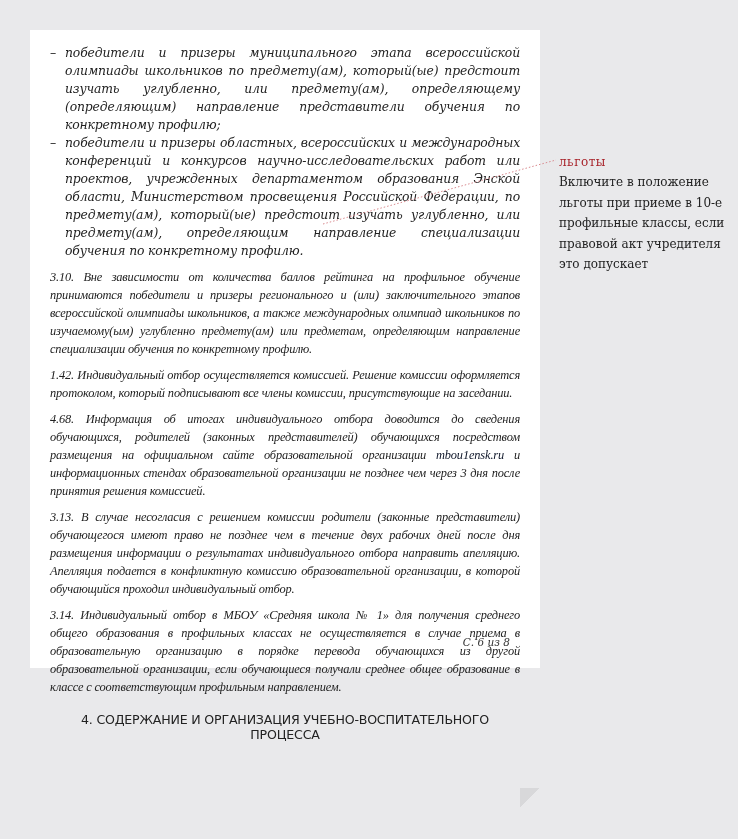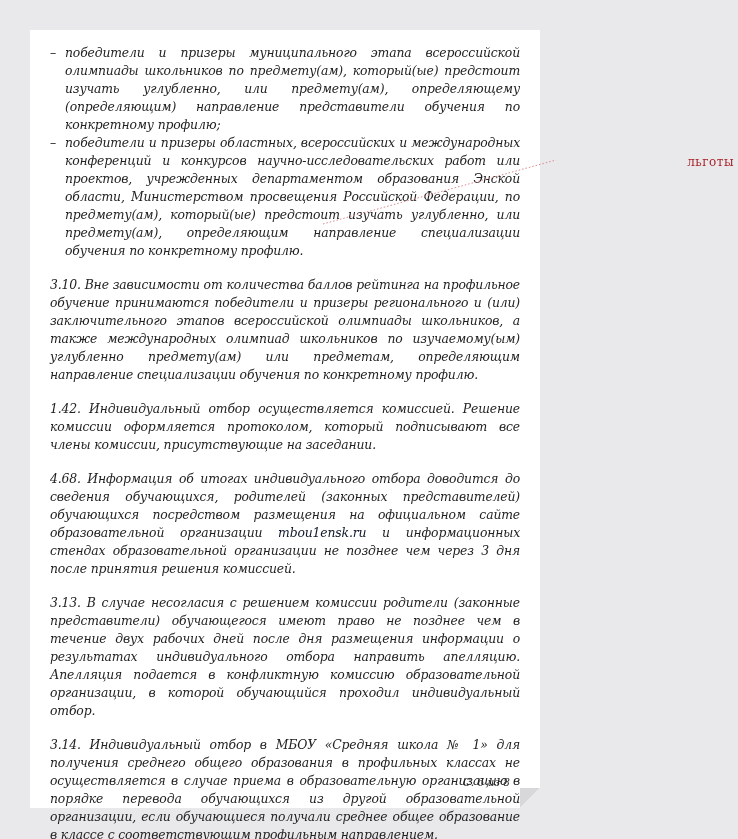--- a/index.html
+++ b/index.html
@@ -6,21 +6,21 @@
   body {
     width: 738px; height: 839px;
     background: #e9e9eb;
     position: relative;
     overflow: hidden;
     font-family: "DejaVu Serif", serif;
   }
   .page {
     position: absolute;
     left: 30px; top: 30px;
-    width: 510px; height: 778px;
+    width: 510px; height: 638px;
     background: #ffffff;
   }
   .fold {
     position: absolute;
     left: 520px; top: 788px;
     width: 20px; height: 20px;
     background: linear-gradient(135deg, #d8d8da 0%, #d8d8da 50%, #e9e9eb 50%, #e9e9eb 100%);
   }
   .content {
     position: absolute;
@@ -37,21 +37,21 @@
     letter-spacing: -0.15px;
   }
   .bullet {
     position: relative;
     padding-left: 15px;
   }
   .bullet .dash {
     position: absolute; left: 0; top: 0;
     font-style: normal;
   }
-  .para { margin-top: 16px; }
+  .para { margin-top: 8px; font-family: Liberation Serif, serif; }
   .link { color: #0f172a; }
   .sec-title {
     font-family: "DejaVu Sans", sans-serif;
     font-size: 12.6px;
     text-align: center;
     margin-top: 16px;
     margin-bottom: 12px;
     letter-spacing: -0.2px;
   }
   .pagenum {
@@ -67,21 +67,20 @@
     left: 559px; top: 152px;
     width: 175px;
   }
   .side-title {
     font-family: "DejaVu Serif", serif;
     font-size: 12px;
     color: #a8232a;
     letter-spacing: 0.5px;
     text-transform: lowercase;
     line-height: 20px;
-    text-align: right;
   }
   .side-text {
     font-family: "DejaVu Serif", serif;
     font-size: 12px;
     line-height: 20.5px;
     color: #222;
   }
   .connector {
     position: absolute; left: 0; top: 0;
     width: 738px; height: 839px;
@@ -113,17 +112,18 @@
   </div>
   <div class="it para">3.13. В случае несогласия с решением комиссии родители (законные представители) обучающегося имеют право не позднее чем в течение двух рабочих дней после дня размещения информации о результатах индивидуального отбора направить апелляцию. Апелляция подается в конфликтную комиссию образовательной организации, в которой обучающийся проходил индивидуальный отбор.</div>
   <div class="it para">3.14. Индивидуальный отбор в МБОУ «Средняя школа № 1» для получения среднего общего образования в профильных классах не осуществляется в случае приема в образовательную организацию в порядке перевода обучающихся из другой образовательной организации, если обучающиеся получали среднее общее образование в классе с соответствующим профильным направлением.</div>
 
   <div class="sec-title">4. СОДЕРЖАНИЕ И ОРГАНИЗАЦИЯ УЧЕБНО-ВОСПИТАТЕЛЬНОГО ПРОЦЕССА</div>
 
 </div>
 
 <div class="side">
   <div class="side-title">ЛЬГОТЫ</div>
+  <div class="side-text">Включите в положение льготы при приеме в 10-е профильные классы, если правовой акт учредителя это допускает</div>
 </div>
 
 <svg class="connector" viewBox="0 0 738 839">
   <line x1="323" y1="224" x2="556" y2="160" stroke="#d98a8f" stroke-width="1" stroke-dasharray="1.5,2"></line>
 </svg>
 
 </body></html>

